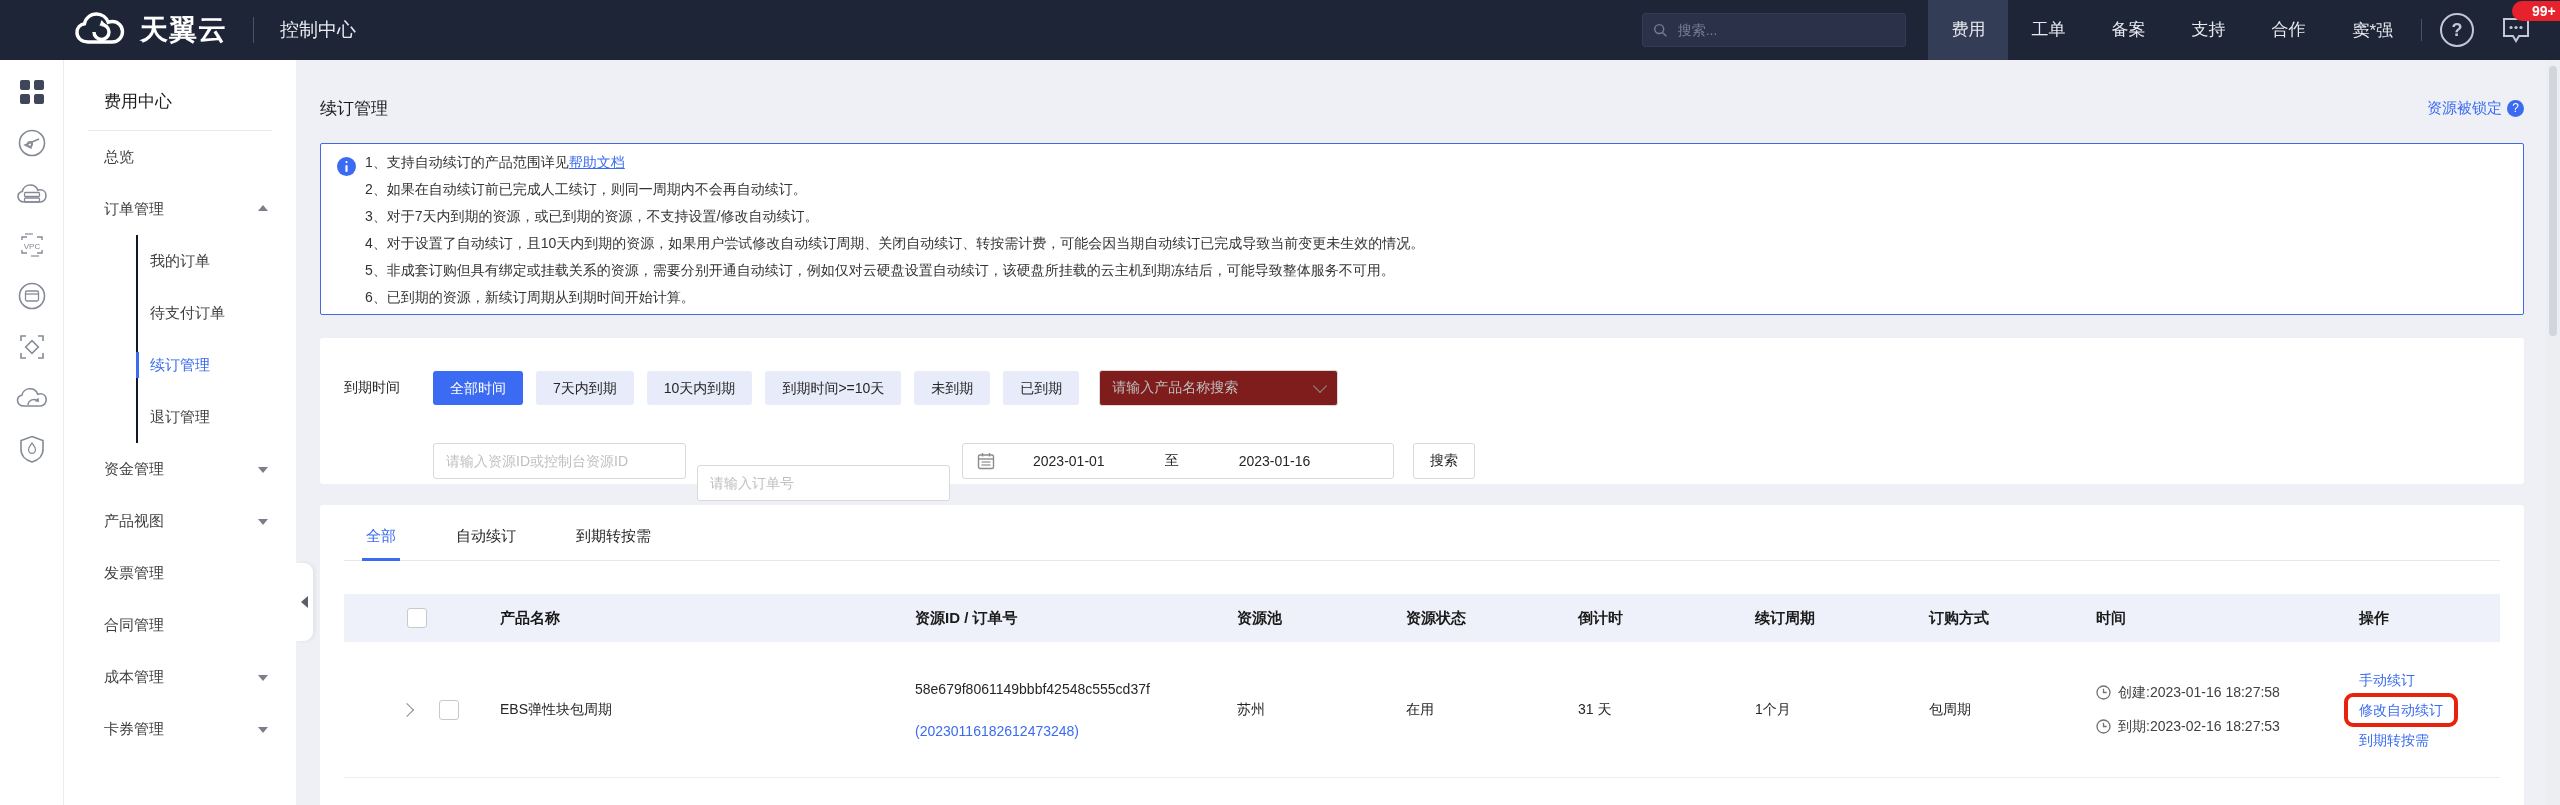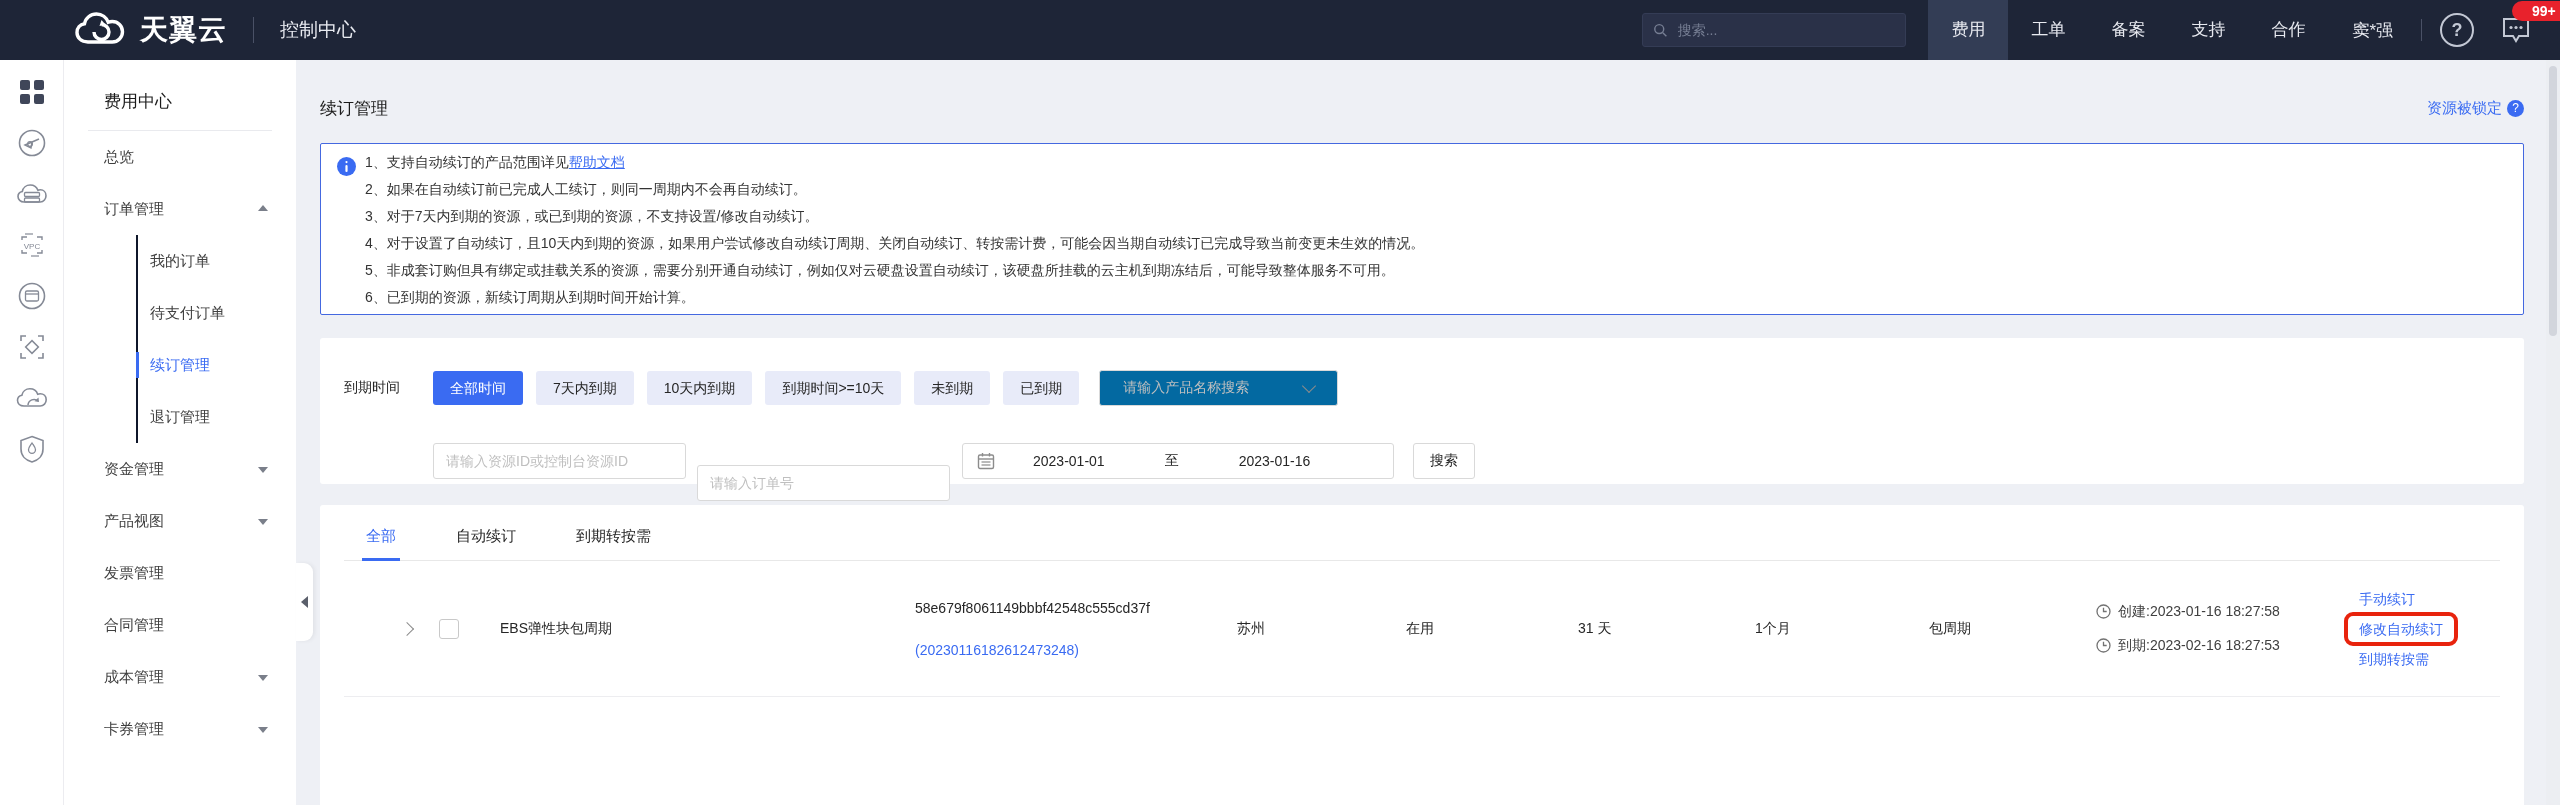--- a/index.html
+++ b/index.html
@@ -74,22 +74,22 @@
   .notice a{color:#3a6bf2;text-decoration:underline;cursor:pointer;}
   
   .filter-card{margin-top:23px;background:#fff;border-radius:3px;height:146px;box-sizing:border-box;
                padding:32px 24px 0 24px;}
   .f-row{display:flex;align-items:center;}
   .f-row + .f-row{margin-top:15px;margin-left:89px;}
   .f-label{font-size:14px;color:#262626;width:60px;margin-right:29px;}
   .f-btn{height:34px;line-height:34px;padding:0 17px;background:#e8ebf9;color:#262626;font-size:14px;
          border-radius:3px;margin-right:13px;cursor:pointer;}
   .f-btn.active{background:#3a6bf2;color:#fff;}
-  .f-select{width:239px;height:36px;border:1px solid #d9d9d9;border-radius:3px;background:#0369a1;
-            display:flex;align-items:center;justify-content:space-between;padding:0 23px;margin-left:7px;
+  .f-select{width:239px;height:36px;border:1px solid #d9d9d9;border-radius:3px;background:#7f1d1d;
+            display:flex;align-items:center;justify-content:space-between;padding:0 12px;margin-left:7px;
             box-sizing:border-box;cursor:pointer;}
   .f-select .ph{color:#bfbfbf;font-size:14px;}
   .chev-down{width:9px;height:9px;border-right:1.5px solid #8c8c8c;border-bottom:1.5px solid #8c8c8c;
              transform:rotate(45deg);margin-top:-4px;}
   .f-input{height:36px;border:1px solid #d9d9d9;border-radius:3px;padding:0 12px;font-size:14px;
            color:#262626;outline:none;box-sizing:border-box;font-family:inherit;}
   .f-input::placeholder{color:#bfbfbf;}
   .inp-res{width:253px;margin-right:11px;}
   .inp-ord{width:253px;margin-right:12px;margin-top:44px;}
   .date-box{width:432px;height:36px;border:1px solid #d9d9d9;border-radius:3px;background:#fff;
@@ -331,20 +331,34 @@
         </div>
       </div>
 
       <div class="table-card">
         <div class="tabs">
           <span class="tab active">全部</span>
           <span class="tab">自动续订</span>
           <span class="tab">到期转按需</span>
         </div>
 
+        <div class="tgrid thead">
+          <div class="cell-first" style="padding-left:0;">
+            <span class="cbx"></span>
+          </div>
+          <div>产品名称</div>
+          <div>资源ID / 订单号</div>
+          <div>资源池</div>
+          <div>资源状态</div>
+          <div>倒计时</div>
+          <div>续订周期</div>
+          <div>订购方式</div>
+          <div>时间</div>
+          <div>操作</div>
+        </div>
 
         <div class="tgrid trow">
           <div class="cell-first">
             <span class="chev-right"></span>
             <span class="cbx"></span>
           </div>
           <div>EBS弹性块包周期</div>
           <div>
             <div class="id-line">58e679f8061149bbbf42548c555cd37f</div>
             <div class="id-link">(20230116182612473248)</div>

